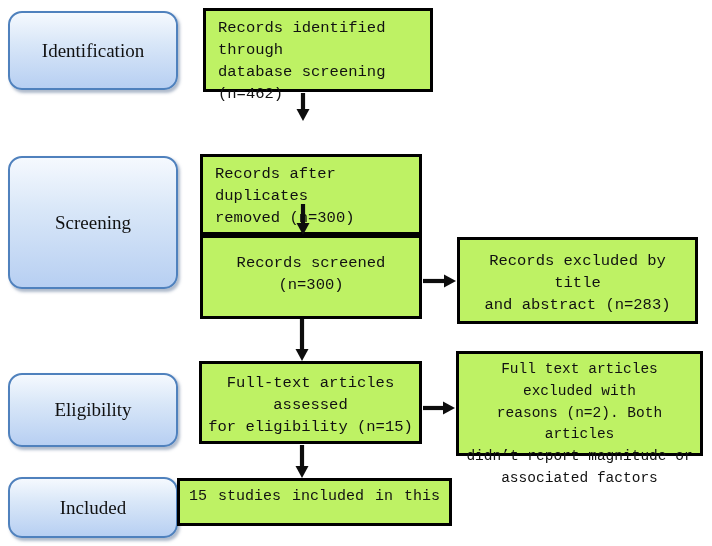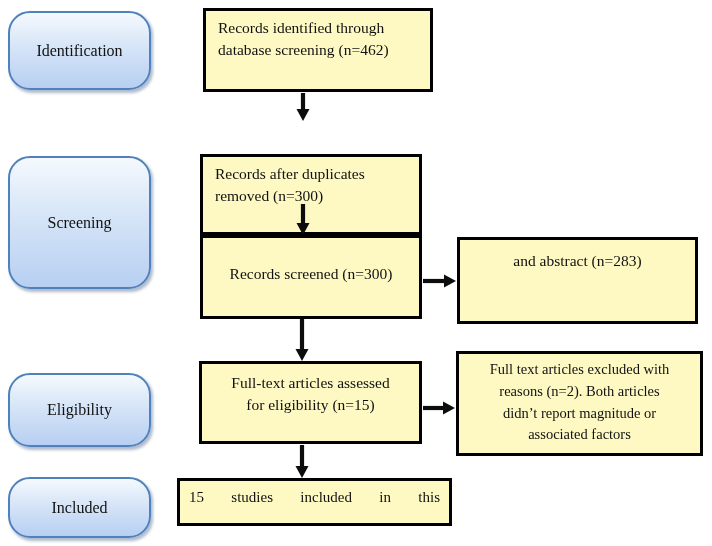--- a/index.html
+++ b/index.html
@@ -15,36 +15,37 @@
   .canvas{
     position:relative;
     width:712px;height:546px;
     background:var(--background);
     font-family:"Liberation Serif","DejaVu Serif",serif;
     color:#111;
     overflow:hidden;
   }
   .stage{
     position:absolute;
-    left:8px;width:143px;
+    left:8px;width:170px;
     box-sizing:border-box;
     border:2px solid var(--stage_border);
-    border-radius:22px;
+    border-radius:14px;
     background:linear-gradient(180deg,var(--stage_fill_top) 0%,var(--stage_fill_mid) 40%,var(--stage_fill_bottom) 100%);
     box-shadow:2px 2.5px 3px rgba(110,130,160,0.55);
     display:flex;align-items:center;justify-content:center;
-    font-size:16px;
+    font-size:19px;
   }
   .fbox{
     position:absolute;
     box-sizing:border-box;
     border:3px solid var(--flow_box_border);
-    background:#fef9c3;
+    background:#bef264;
     font-size:15.5px;
     line-height:1.42;
+    font-family:Liberation Mono, monospace;
   }
   .ln{display:block;}
   .align-left{padding:6px 8px 0 12px;text-align:left;}
   .align-center{padding:8px 6px 0 6px;text-align:center;}
   .v-center{display:flex;flex-direction:column;align-items:center;justify-content:center;padding-bottom:6px;text-align:center;}
   .side2{font-size:14.5px;line-height:1.5;padding-top:5px;}
   .justify-box{padding:5px 9px 0 9px;font-size:15px;line-height:1.5;}
   .jline{display:block;text-align:justify;text-align-last:justify;}
   .arrow-layer{position:absolute;left:0;top:0;pointer-events:none;}
 </style>
@@ -83,20 +84,21 @@
   <div class="fbox align-center" style="left:199px;top:361px;width:223px;height:83px;">
     <span class="ln">Full-text articles assessed</span>
     <span class="ln">for eligibility (n=15)</span>
   </div>
 
   <div class="fbox justify-box" style="left:177px;top:478px;width:275px;height:48px;">
     <span class="jline">15 studies included in this</span>
   </div>
 
   <div class="fbox align-center" style="left:457px;top:237px;width:241px;height:87px;padding-top:10px;">
+    <span class="ln">Records excluded by title</span>
     <span class="ln">and abstract (n=283)</span>
   </div>
 
   <div class="fbox align-center side2" style="left:456px;top:351px;width:247px;height:105px;">
     <span class="ln">Full text articles excluded with</span>
     <span class="ln">reasons (n=2). Both articles</span>
     <span class="ln">didn’t report magnitude or</span>
     <span class="ln">associated factors</span>
   </div>
 

